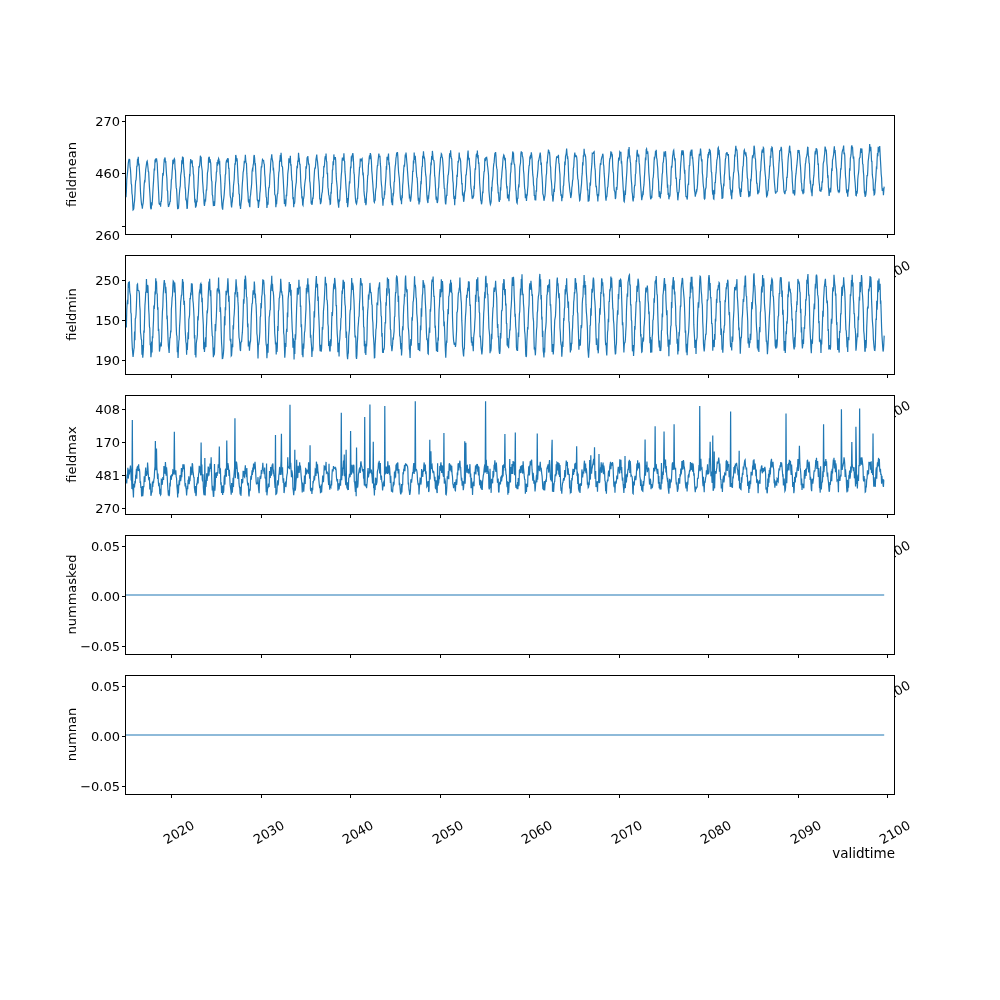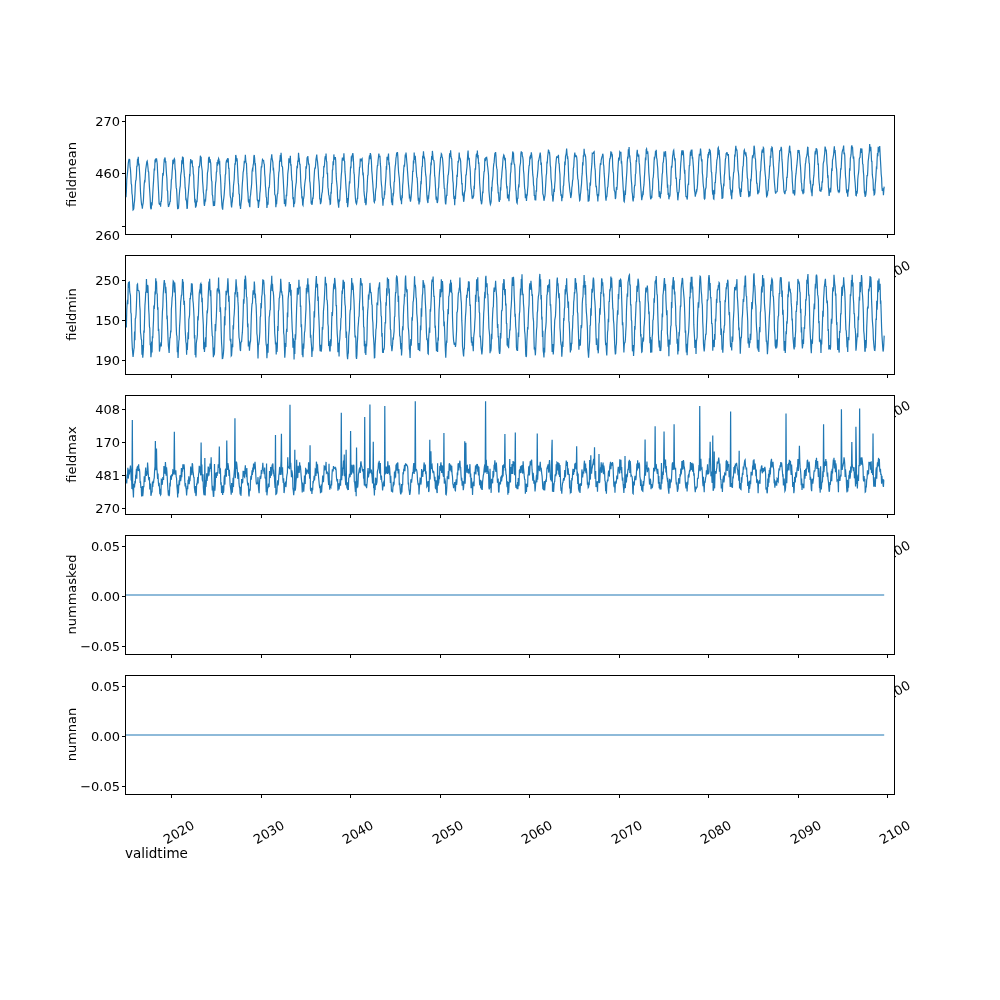--- a/index.html
+++ b/index.html
@@ -86,21 +86,21 @@
     top: 100%;
     width: 1px;
     height: 4px;
     background: #000000;
   }
   .xlabel {
     position: absolute;
     left: 125px;
     width: 770px;
     top: 845px;
-    text-align: left;
+    text-align: right;
     font-size: 13.5px;
   }
 </style>
 </head>
 <body>
 
 <div id="figure">
 
 
   <div id="panels">

